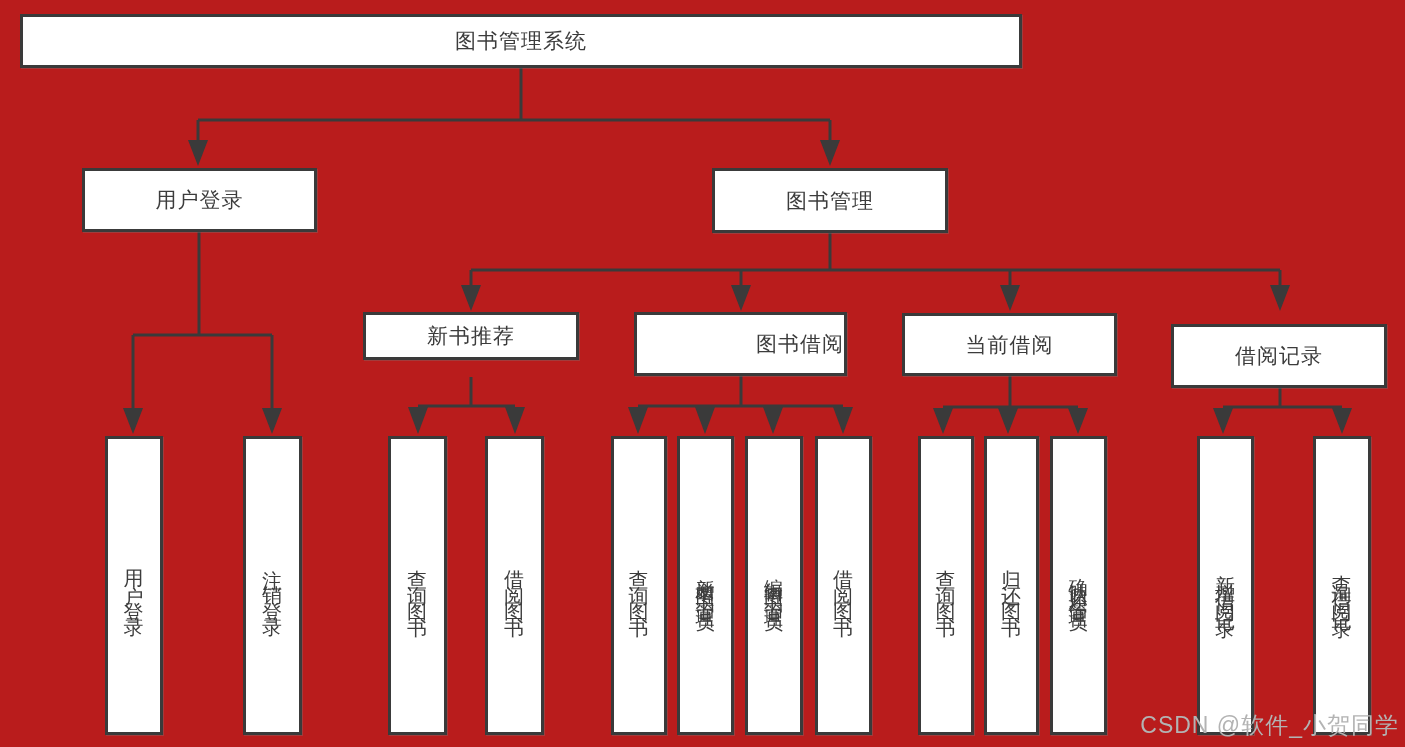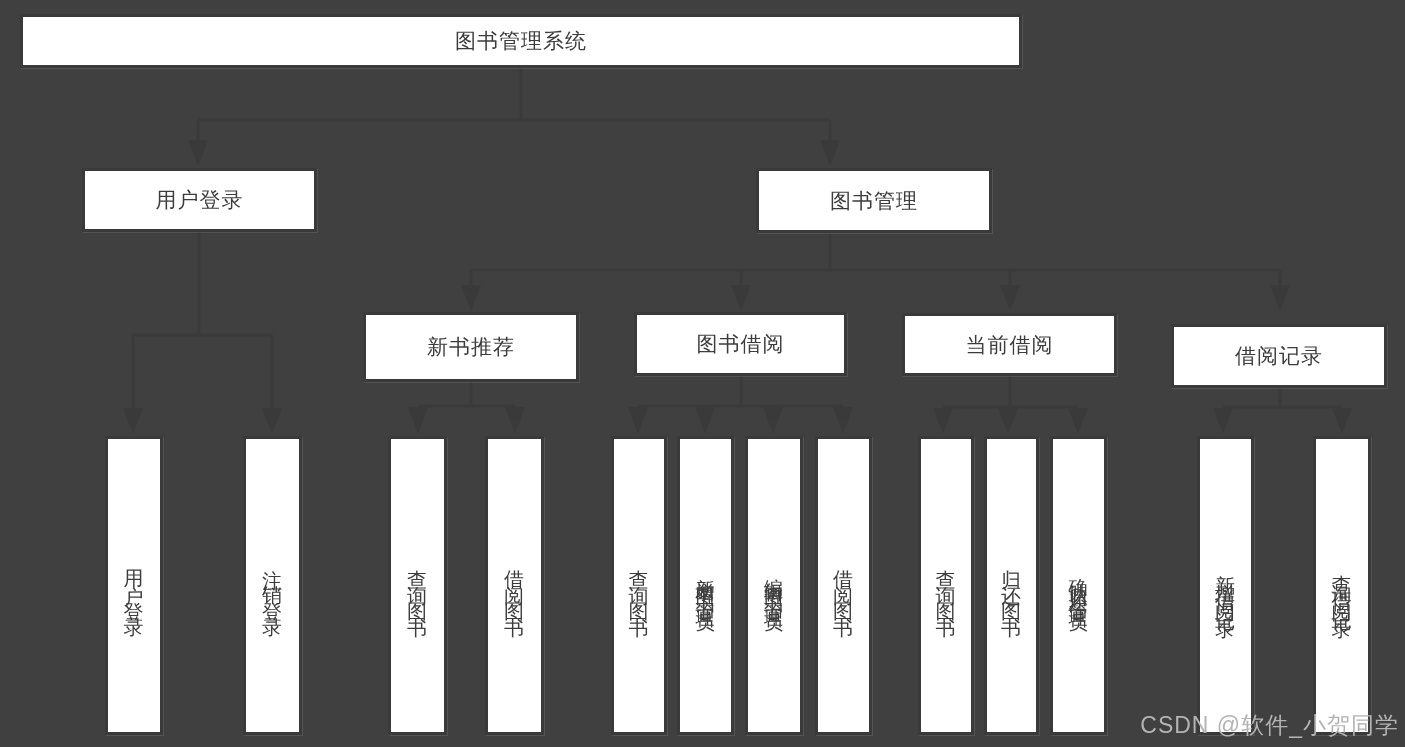--- a/index.html
+++ b/index.html
@@ -1,20 +1,20 @@
 <!DOCTYPE html>
 <html><head>
 <meta charset="utf-8">
 <style>
   html, body { margin: 0; padding: 0; background: #ffffff; }
   .canvas {
     position: relative;
     width: 1405px;
     height: 747px;
-    background: #404040;
+    background: #b91c1c;
     font-family: "Liberation Sans", sans-serif;
     overflow: hidden;
   }
   svg.connectors {
     position: absolute;
     left: 0; top: 0;
     width: 1405px; height: 747px;
     pointer-events: none;
   }
   .node {
@@ -133,28 +133,28 @@
     </g>
   </svg>
 
   <div class="node" style="left:20px; top:14px; width:1002px; height:54px;">
     <span class="htext">图书管理系统</span>
   </div>
 
   <div class="node" style="left:82px; top:168px; width:235px; height:64px;">
     <span class="htext">用户登录</span>
   </div>
-  <div class="node" style="left:712px; top:168px; width:236px; height:65px;margin-left:44px;">
+  <div class="node" style="left:712px; top:168px; width:236px; height:65px;">
     <span class="htext">图书管理</span>
   </div>
 
-  <div class="node" style="left:363px; top:312px; width:216px; height:70px;">
+  <div class="node" style="left:363px; top:312px; width:216px; height:48px;">
     <span class="htext">新书推荐</span>
   </div>
-  <div class="node" style="left:634px; top:312px; width:213px; height:64px;">
+  <div class="node" style="left:634px; top:312px; width:213px; height:64px;justify-content:flex-end;">
     <span class="htext">图书借阅</span>
   </div>
   <div class="node" style="left:902px; top:313px; width:215px; height:63px;justify-content:center;">
     <span class="htext">当前借阅</span>
   </div>
   <div class="node" style="left:1171px; top:324px; width:216px; height:64px;">
     <span class="htext">借阅记录</span>
   </div>
 
   <div class="leaf" style="left:105px; top:436px; width:58px; height:299px;">

